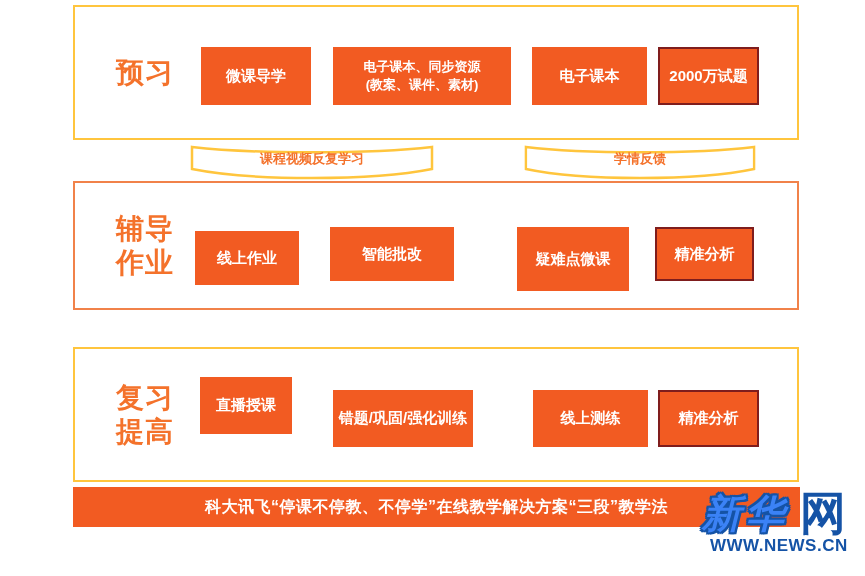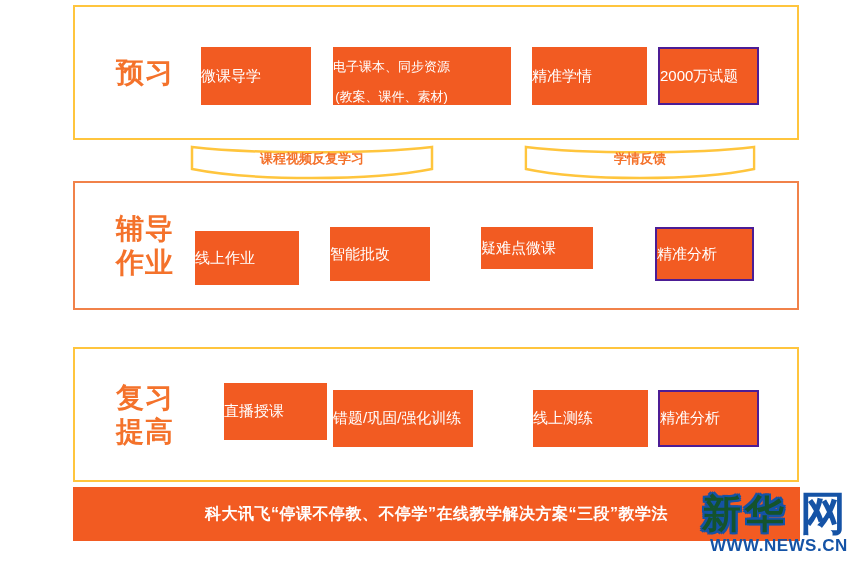--- a/index.html
+++ b/index.html
@@ -12,44 +12,45 @@
     border:2px solid #FFC53D;box-sizing:content-box;
   }
   .section-box.orange-border{border-color:#F1824A;border-width:2px;}
   .section-label{
     position:absolute;left:24px;top:50%;transform:translateY(-50%);
     width:92px;text-align:center;font-size:28px;font-weight:bold;
     color:#F4722B;line-height:1.22;letter-spacing:1px;
   }
   .section-label span{display:block;}
   .node{
-    position:absolute;background:#F25B22;color:#ffffff;font-weight:normal;
-    font-size:15px;display:flex;align-items:center;justify-content:flex-start;
+    position:absolute;background:#F25B22;color:#ffffff;font-weight:bold;
+    font-size:15px;display:flex;align-items:center;justify-content:center;
     text-align:center;box-sizing:border-box;line-height:1.35;
   }
-  .node.hl{border:2px solid #4c1d95;}
-  .node .l2{display:block;margin-top:12px;}
+  .node.hl{border:2px solid #7f1d1d;}
+  .node .l2{display:block;}
   .node.twoline{font-size:13px;}
   .connector{position:absolute;top:139px;height:48px;z-index:5;}
   .connector svg{position:absolute;left:0;top:0;width:100%;height:100%;}
   .connector .ctext{
     position:absolute;left:0;right:0;top:11px;text-align:center;
     font-size:13px;font-weight:bold;color:#F4722B;font-family:Liberation Mono, monospace;
   }
   #banner{
-    position:absolute;left:73px;top:487px;width:727px;height:54px;
+    position:absolute;left:73px;top:487px;width:727px;height:40px;
     background:#F25B22;display:flex;align-items:center;justify-content:center;
   }
   #banner .btext{color:#ffffff;font-weight:bold;font-size:16px;letter-spacing:0.5px;}
   #logo{position:absolute;left:694px;top:483px;width:171px;height:80px;}
   #logo .xh{
     position:absolute;left:8px;top:4px;font-size:39px;font-weight:bold;
-    color:#14532d;letter-spacing:4px;
+    color:#3b82f6;letter-spacing:4px;
     text-shadow:-2px 0 #1553A6,2px 0 #1553A6,0 -2px #1553A6,0 2px #1553A6,
                 2px 2px #1553A6,-2px -2px #1553A6,2px -2px #1553A6,-2px 2px #1553A6;
+    font-style:italic;
   }
   #logo .wang{
     position:absolute;left:106px;top:0px;font-size:46px;font-weight:bold;
     color:#1553A6;
   }
   #logo .url{
     position:absolute;left:16px;top:53px;font-size:17px;font-weight:bold;
     color:#1553A6;letter-spacing:0.5px;white-space:nowrap;
   }
 </style>
@@ -65,21 +66,21 @@
     <div class="node" style="left:126px;top:40px;width:110px;height:58px;">
       <span>微课导学</span>
     </div>
     <div class="node twoline" style="left:258px;top:40px;width:178px;height:58px;">
       <span>
         <span class="l2">电子课本、同步资源</span>
         <span class="l2">(教案、课件、素材)</span>
       </span>
     </div>
     <div class="node" style="left:457px;top:40px;width:115px;height:58px;">
-      <span>精准学情</span>
+      <span>电子课本</span>
     </div>
     <div class="node hl" style="left:583px;top:40px;width:101px;height:58px;">
       <span>2000万试题</span>
     </div>
   </div>
 
   <div class="connector" style="left:190px;width:244px;">
     <svg viewBox="0 0 244 48" preserveAspectRatio="none">
       <path d="M2,8 C 62,15 182,15 242,8 L242,30 C 182,42 62,42 2,30 Z" fill="#ffffff" stroke="#FFC53D" stroke-width="2.5"></path>
     </svg>
@@ -93,37 +94,37 @@
   </div>
 
   <div class="section-box orange-border" style="top:181px;height:125px;">
     <div class="section-label">
       <span>辅导</span>
       <span>作业</span>
     </div>
     <div class="node" style="left:120px;top:48px;width:104px;height:54px;">
       <span>线上作业</span>
     </div>
-    <div class="node" style="left:255px;top:44px;width:100px;height:54px;">
+    <div class="node" style="left:255px;top:44px;width:124px;height:54px;">
       <span>智能批改</span>
     </div>
-    <div class="node" style="left:406px;top:44px;width:112px;height:42px;">
+    <div class="node" style="left:442px;top:44px;width:112px;height:64px;">
       <span>疑难点微课</span>
     </div>
     <div class="node hl" style="left:580px;top:44px;width:99px;height:54px;">
       <span>精准分析</span>
     </div>
   </div>
 
   <div class="section-box" style="top:347px;height:131px;">
     <div class="section-label">
       <span>复习</span>
       <span>提高</span>
     </div>
-    <div class="node" style="left:125px;top:34px;width:103px;height:57px;margin-left:24px;">
+    <div class="node" style="left:125px;top:28px;width:92px;height:57px;">
       <span>直播授课</span>
     </div>
     <div class="node" style="left:258px;top:41px;width:140px;height:57px;">
       <span>错题/巩固/强化训练</span>
     </div>
     <div class="node" style="left:458px;top:41px;width:115px;height:57px;">
       <span>线上测练</span>
     </div>
     <div class="node hl" style="left:583px;top:41px;width:101px;height:57px;">
       <span>精准分析</span>

